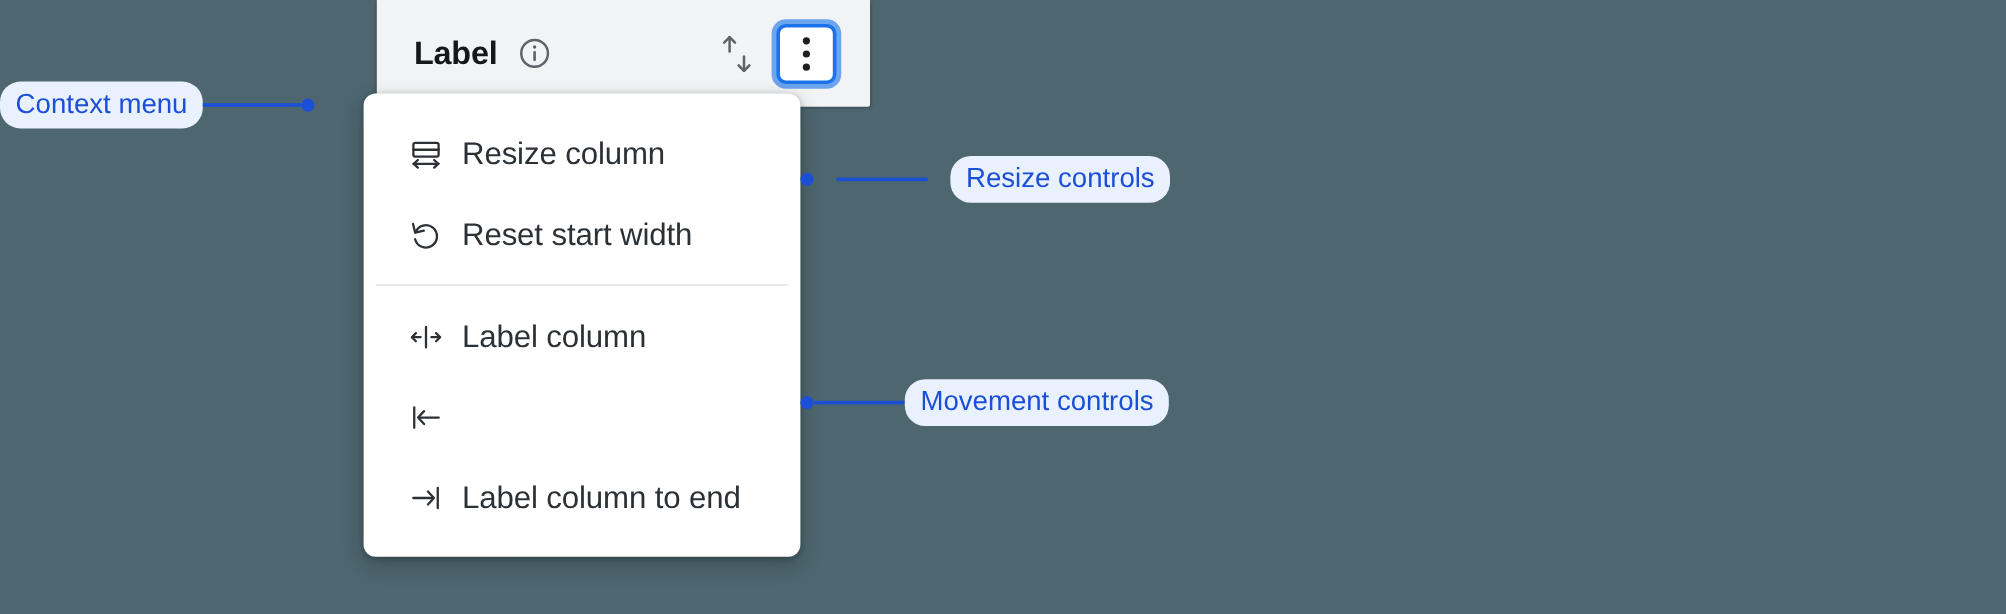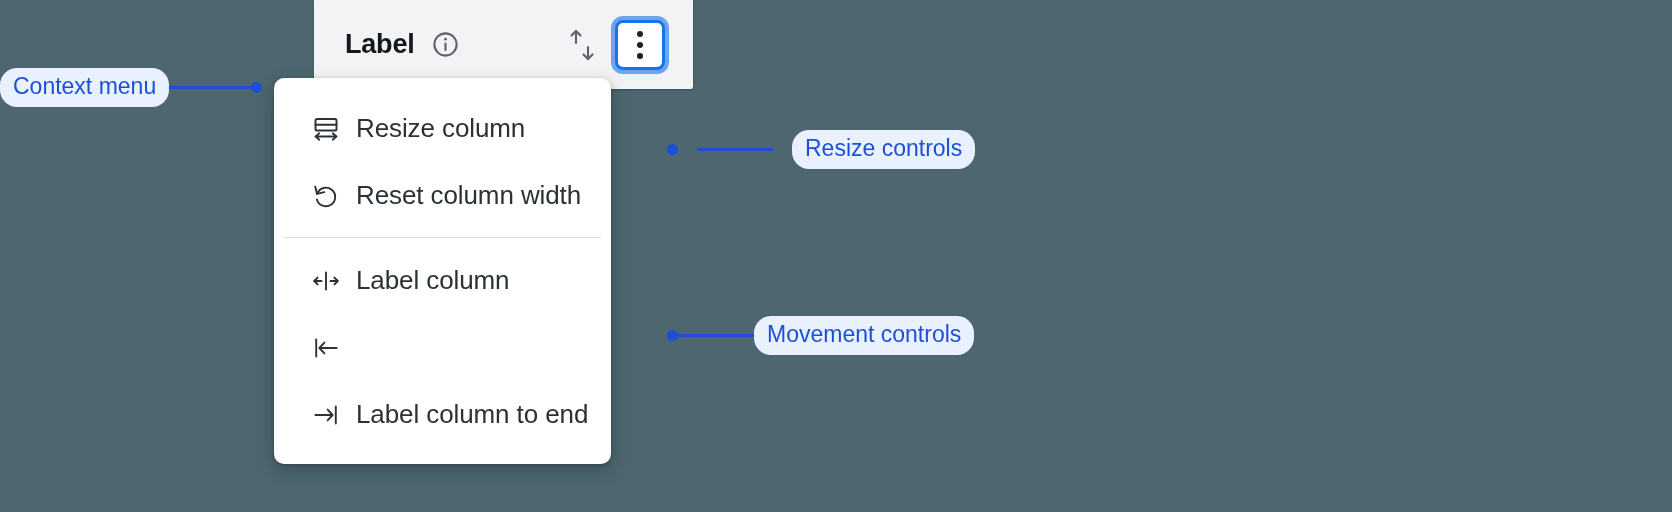--- a/index.html
+++ b/index.html
@@ -13,21 +13,21 @@
     font-family: "Liberation Sans", sans-serif;
     overflow: hidden;
     position: relative;
   }
 
   
   .col-header {
     position: absolute;
     left: 314px;
     top: 0px;
-    width: 379px;
+    width: 411px;
     height: 89px;
     background: #f1f3f4;
     border-radius: 0 0 2px 2px;
     box-shadow: 0 1px 3px rgba(0,0,0,0.25);
     display: flex;
     align-items: center;
     box-sizing: border-box;
     padding: 0 28px 0 31px;
   }
   .col-header-title {
@@ -79,23 +79,23 @@
     display: block;
     width: 6px;
     height: 6px;
     border-radius: 50%;
     background: #1f1f1f;
   }
 
   
   .context-menu {
     position: absolute;
-    left: 274px;
+    left: 303px;
     top: 78px;
-    width: 337px;
+    width: 364px;
     background: #ffffff;
     border-radius: 10px;
     box-shadow: 0 6px 18px rgba(0,0,0,0.22), 0 1px 4px rgba(0,0,0,0.18);
     padding: 17px 0 16px 0;
     box-sizing: border-box;
     z-index: 5;
   }
   .menu-item {
     display: flex;
     align-items: center;
@@ -215,21 +215,21 @@
     <span class="menu-label">Resize column</span>
   </div>
 
   <div class="menu-item">
     <span class="menu-icon">
       <svg width="30" height="30" viewBox="0 0 30 30" fill="none" stroke="#2c3136" stroke-width="1.9" stroke-linecap="round" stroke-linejoin="round">
         <path d="M6.2 12.6 A9.3 9.3 0 1 1 5.9 18.4"></path>
         <path d="M4.2 5.6 L6.0 12.9 L13.2 11.2"></path>
       </svg>
     </span>
-    <span class="menu-label">Reset column width</span>
+    <span class="menu-label">Reset start width</span>
   </div>
 
   <div class="menu-divider"></div>
 
   <div class="menu-item">
     <span class="menu-icon">
       <svg width="30" height="30" viewBox="0 0 30 30" fill="none" stroke="#2c3136" stroke-width="1.9" stroke-linecap="round" stroke-linejoin="round">
         <path d="M15 6.5 V23.5"></path>
         <path d="M10.5 15 H3.6"></path>
         <path d="M6.6 11.6 L3.2 15 L6.6 18.4"></path>

